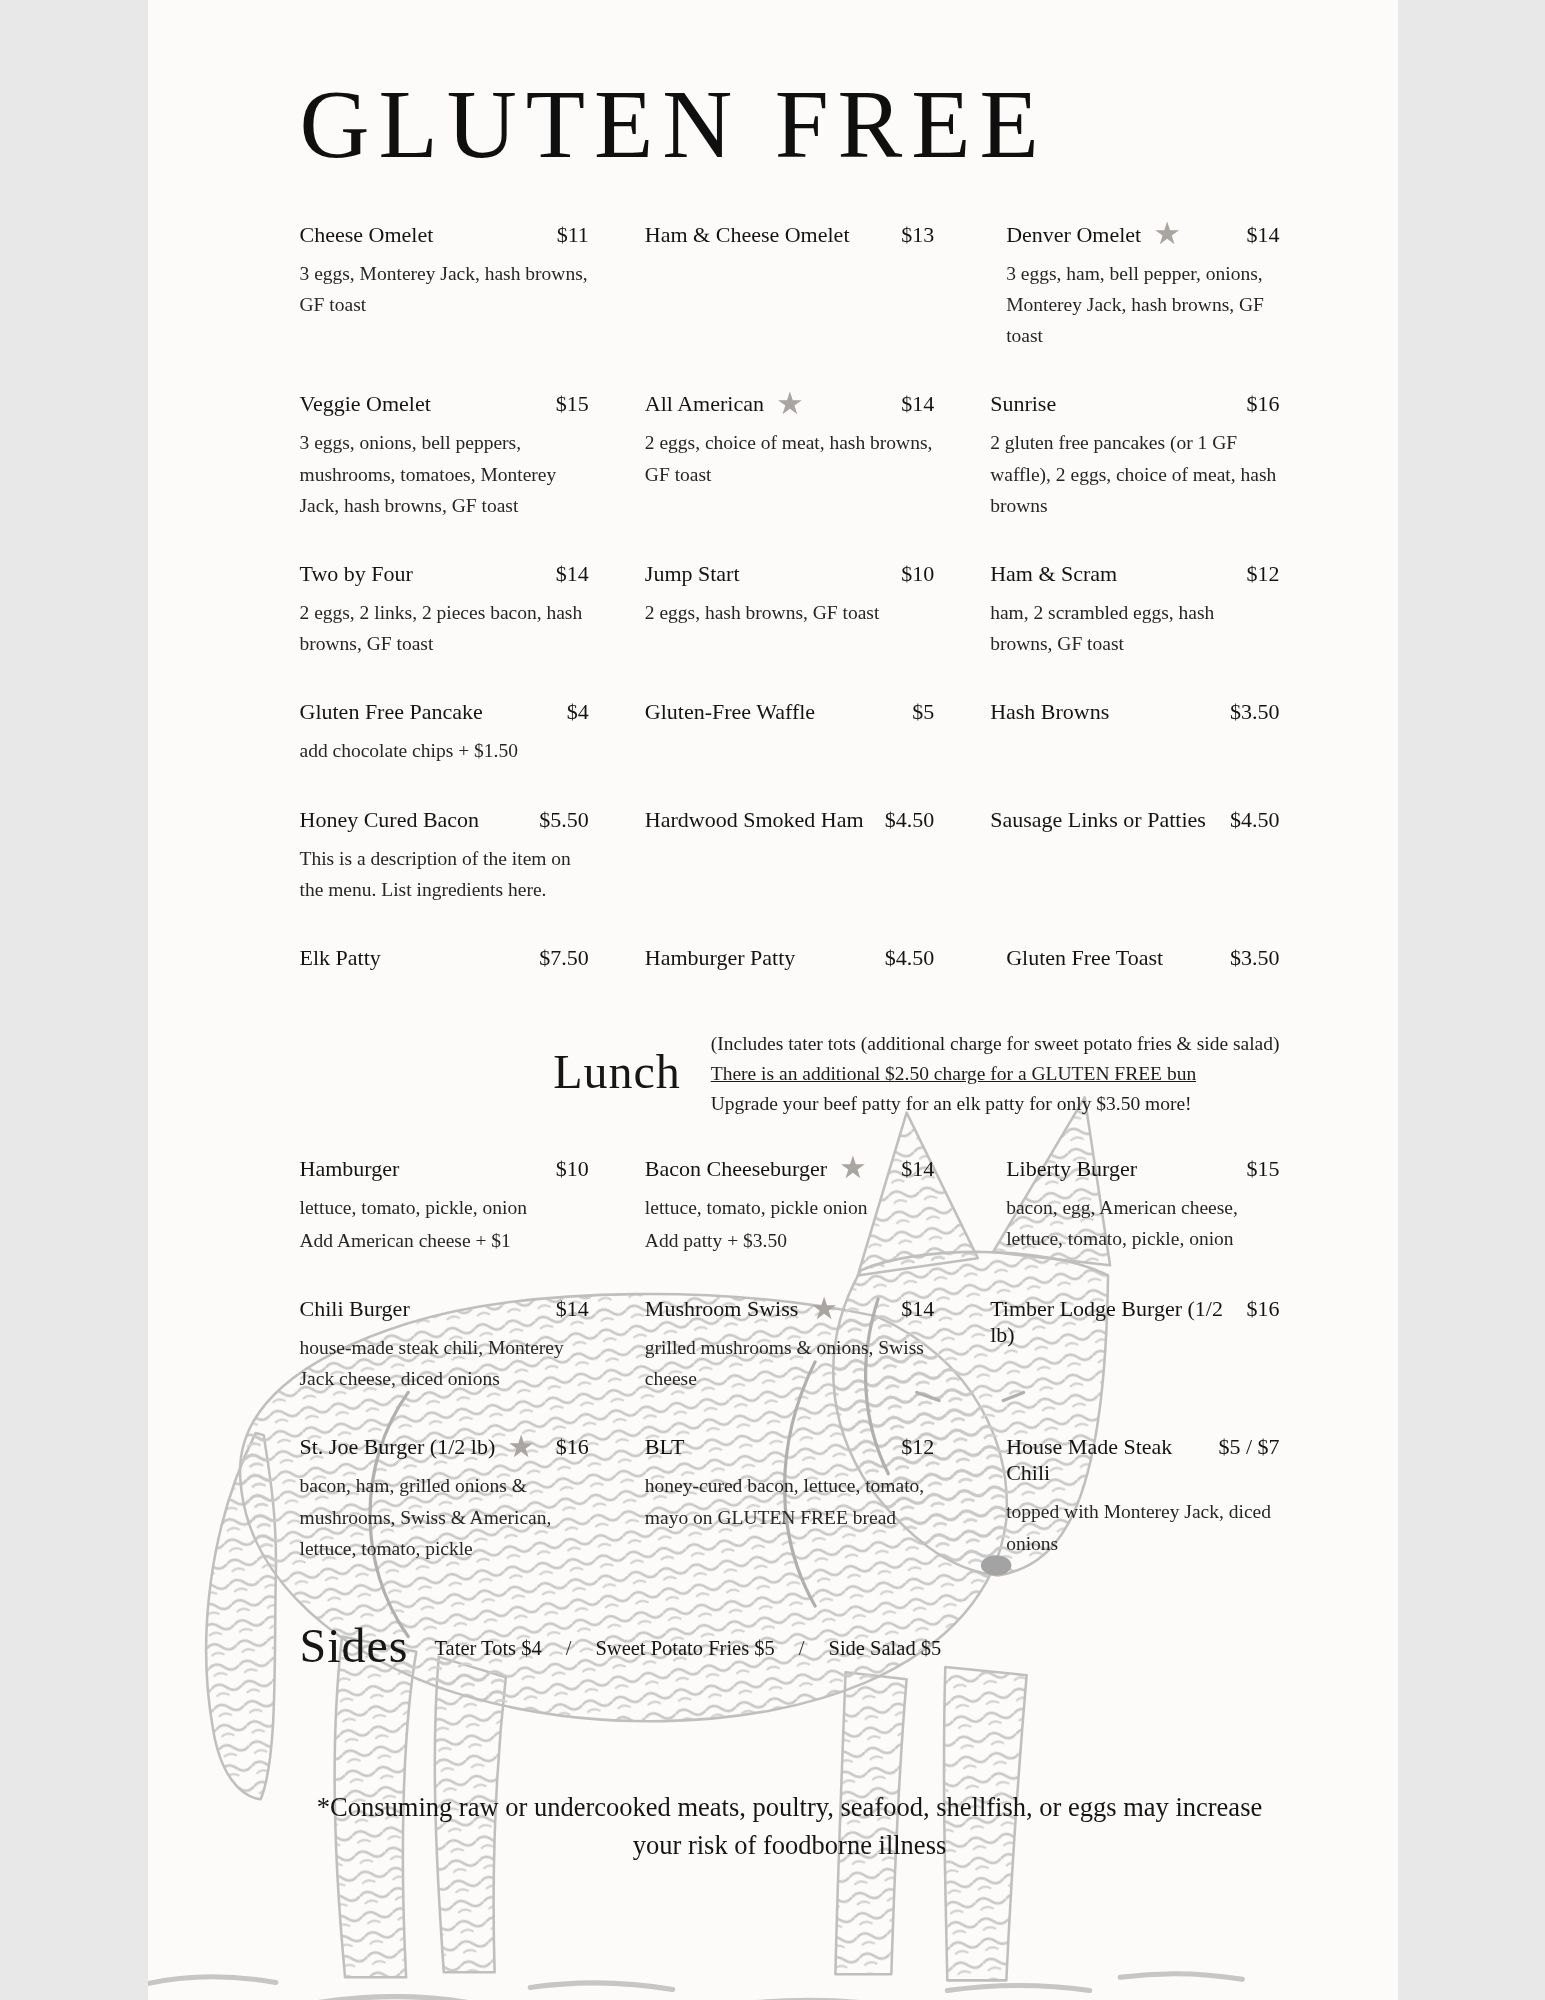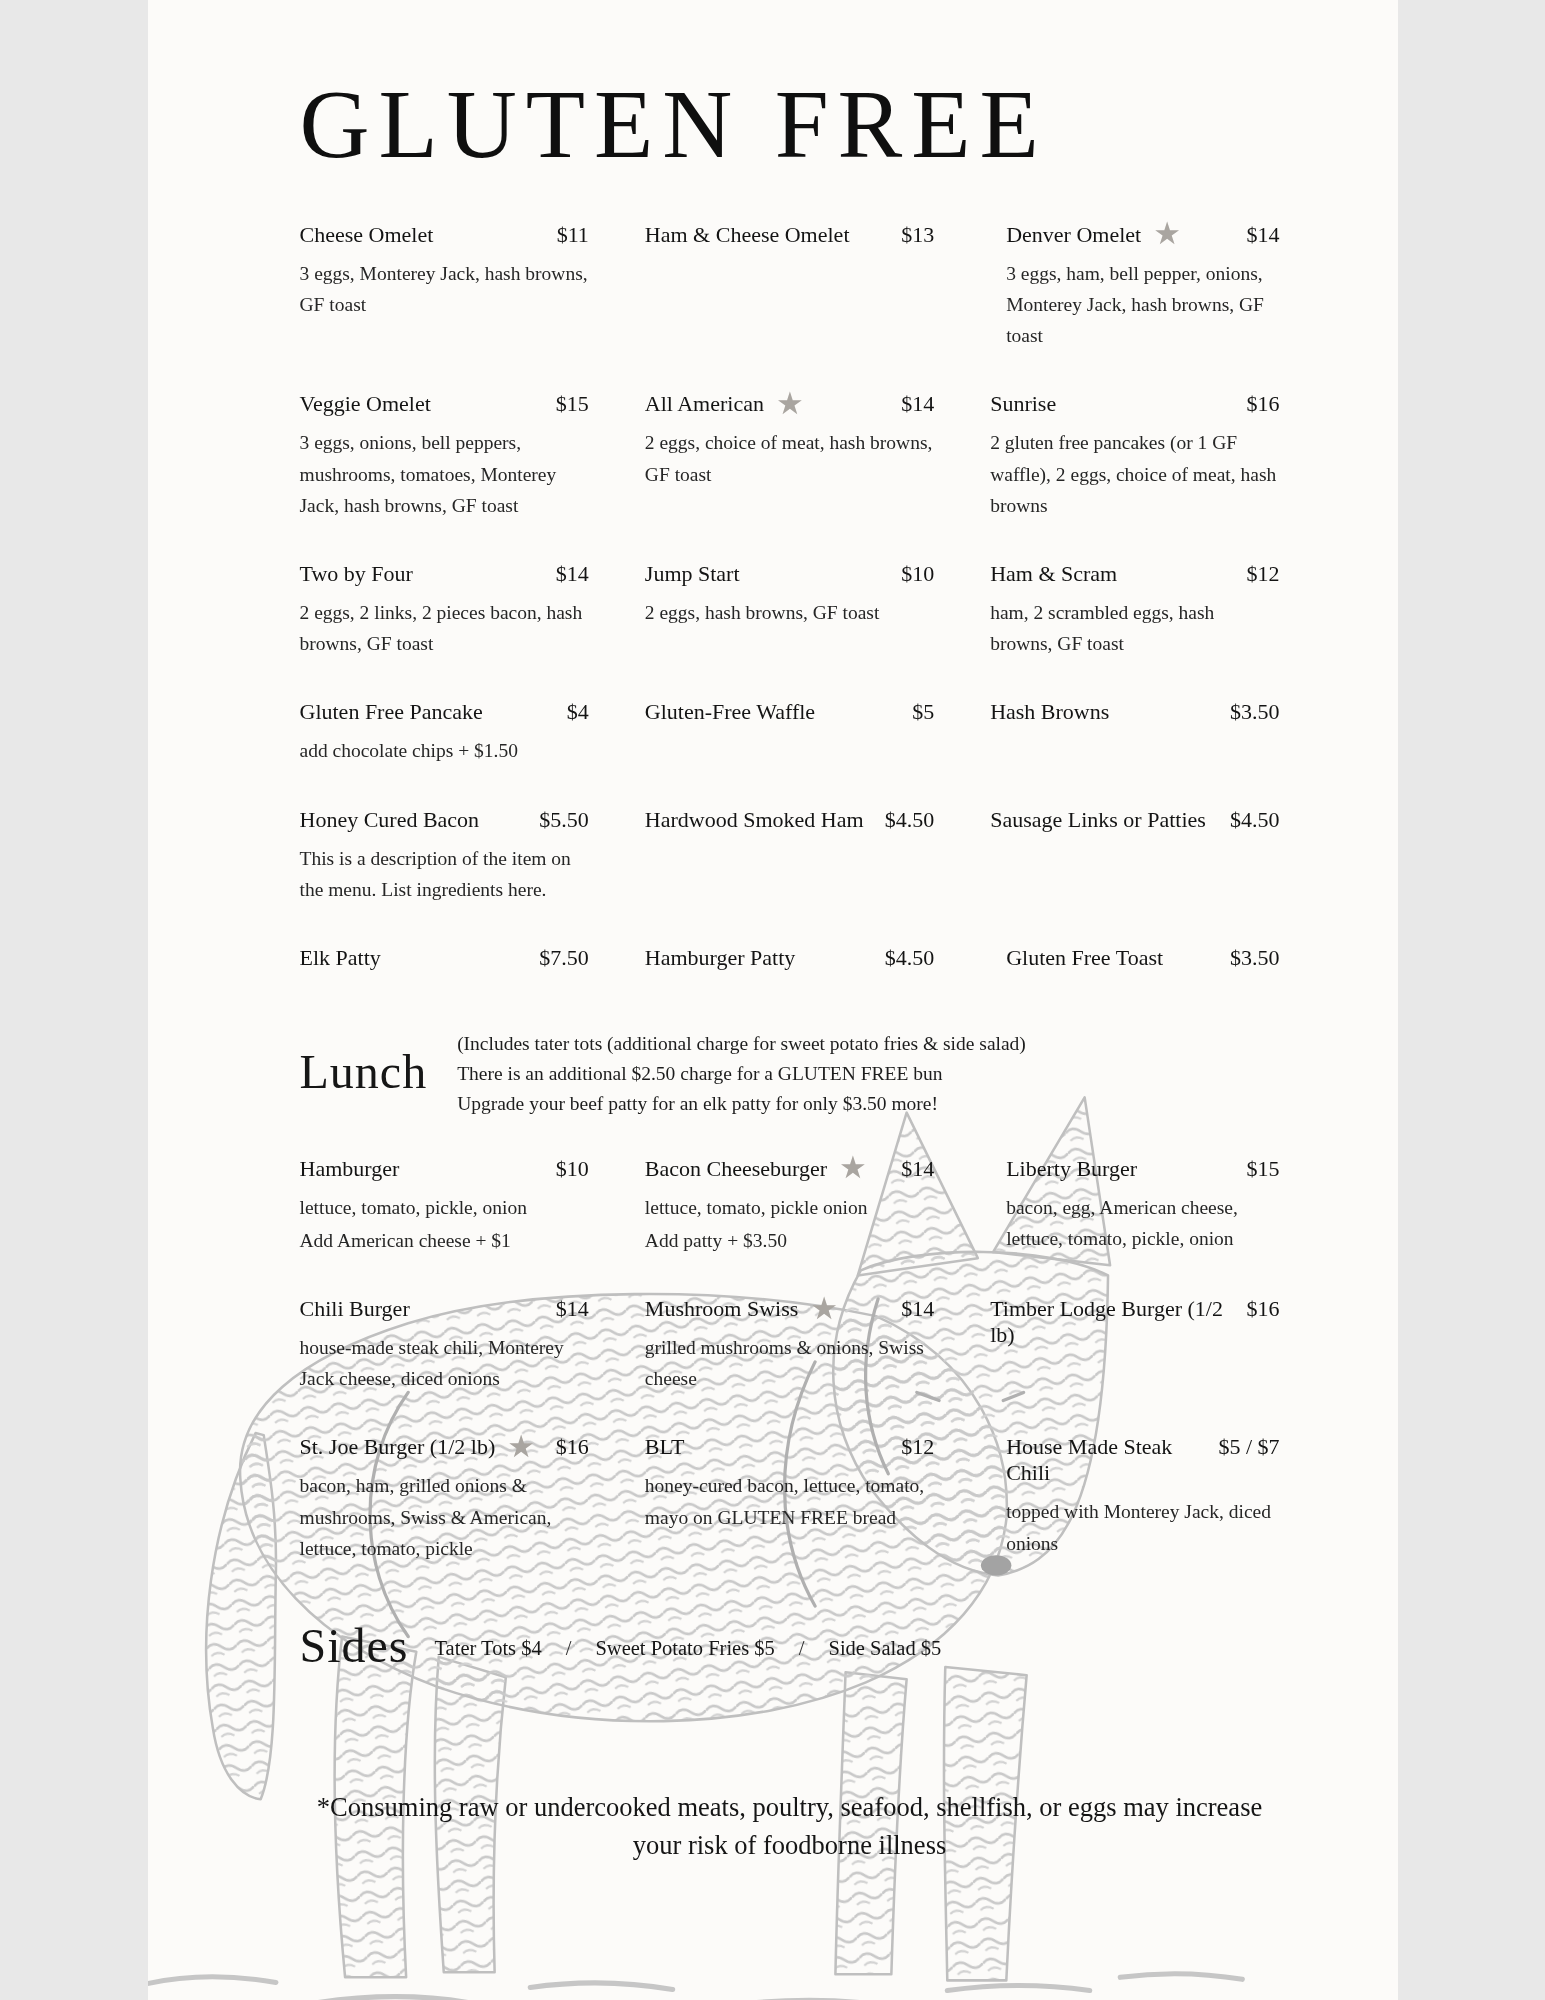--- a/index.html
+++ b/index.html
@@ -20,37 +20,37 @@
     margin:0 0 46px 0;color:#0f0f0f;line-height:1.05;
     font-family:"Liberation Serif","DejaVu Serif",serif;
   }
 
   .section-head{display:flex;align-items:center;gap:30px;margin-top:10px;}
   .section-title{
     font-size:48px;font-weight:400;color:#161616;line-height:1;
     letter-spacing:1px;white-space:nowrap;
   }
   .section-notes{font-size:19.5px;line-height:1.55;color:#1d1d1d;padding-top:4px;}
-  .underline{}
+  .underline{text-decoration:underline;}
 
   .menu-grid{
     display:grid;grid-template-columns:repeat(3,1fr);
     column-gap:56px;row-gap:40px;margin-top:36px;
   }
   .item{min-height:10px;}
   .item.ind{padding-left:16px;}
   .item-head{display:flex;justify-content:space-between;align-items:flex-start;}
   .item-name{font-size:22px;color:#141414;display:flex;align-items:center;gap:12px;}
   .item-price{font-size:22px;color:#141414;white-space:nowrap;padding-left:10px;}
   .star{color:#a9a5a0;font-size:31px;line-height:0.8;}
   .item-desc{font-size:19.5px;line-height:1.6;color:#262626;margin:10px 0 0 0;max-width:372px;}
   .item-desc + .item-desc{margin-top:2px;}
   p:empty{display:none;}
 
-  .lunch-head{margin-top:54px;}
+  .lunch-head{margin-top:54px;justify-content:flex-end;}
   .sides-row{display:flex;align-items:center;gap:26px;margin-top:58px;}
   .sides-items{display:flex;align-items:center;gap:24px;font-size:20.5px;color:#161616;padding-top:6px;}
   .sides-sep{font-size:20.5px;color:#2a2a2a;}
 
   .disclaimer{
     margin:118px auto 0 auto;max-width:1270px;
     font-size:26.5px;line-height:1.45;color:#151515;text-align:center;
   }
 </style>
 </head>

